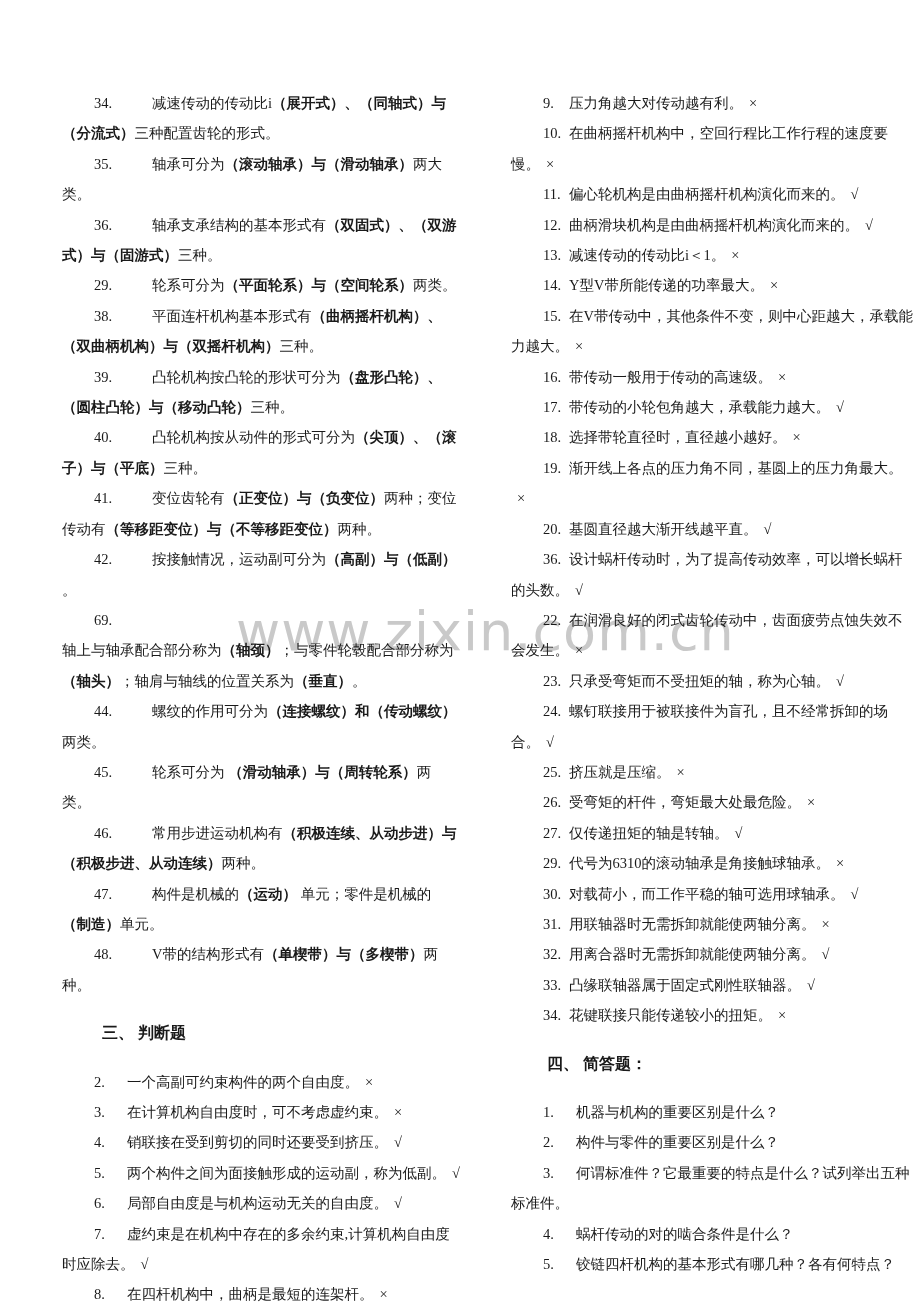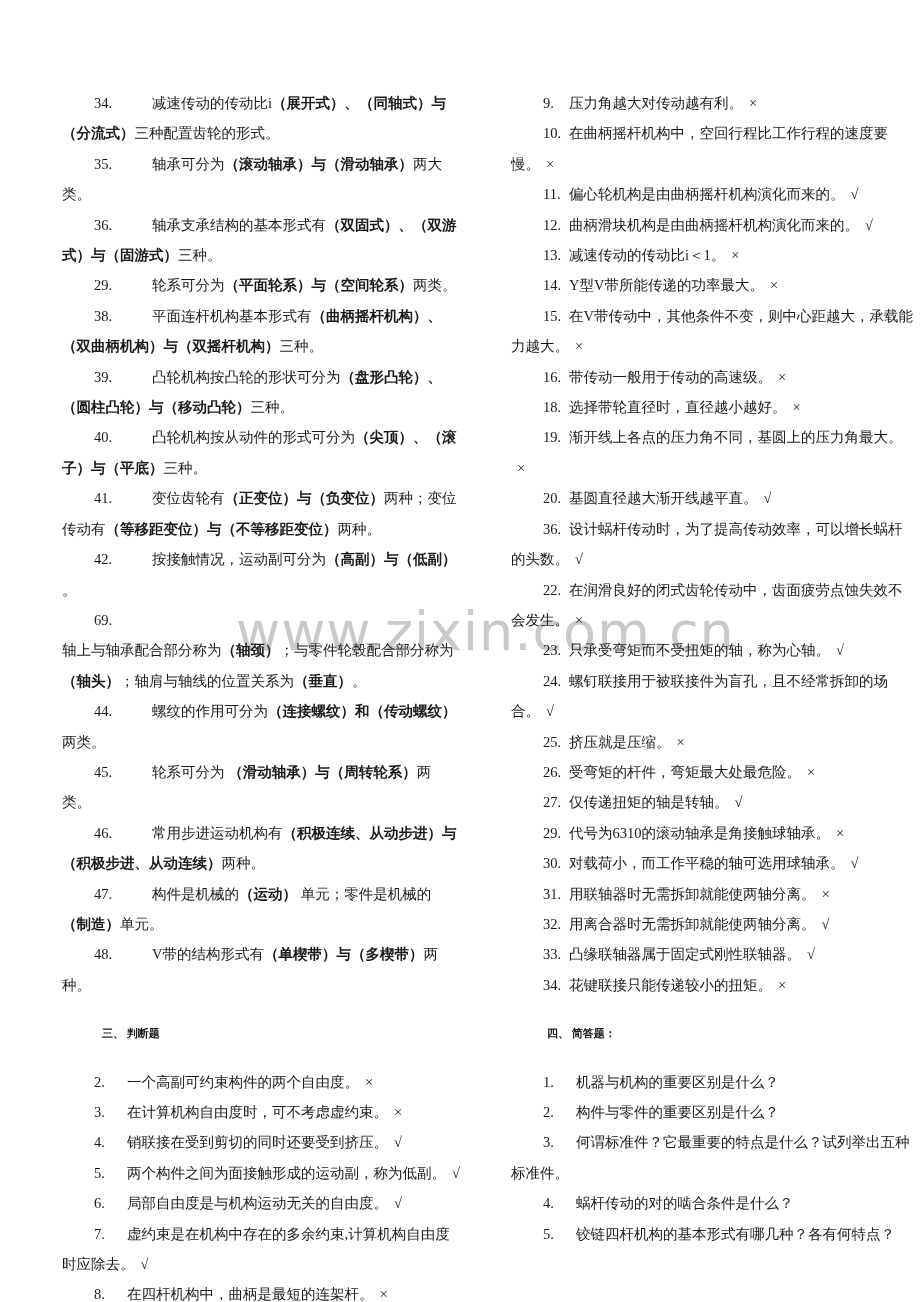--- a/index.html
+++ b/index.html
@@ -37,21 +37,21 @@
   .num{display:inline-block;margin-left:32px;}
   .fill .num{width:58px;}
   .jl .num{width:33px;}
   .jr .num{width:26px;}
   .sa .num{width:33px;}
   .num.own-line{display:block;width:auto;}
   .body b{font-weight:bold;}
   .answer{margin-left:6px;}
   .heading{
     font-weight:bold;
-    font-size:11px;
+    font-size:16px;
     margin:18px 0;
   }
   .heading-left{padding-left:40px;}
   .heading-right{padding-left:36px;}
 </style>
 </head>
 <body>
 
 <div class="page">
   <div class="watermark">www.zixin.com.cn</div>
@@ -82,20 +82,21 @@
     </div>
   <div class="col col-right" id="col-right">
       <div class="item jr"><span class="num">9.</span><span class="body">压力角越大对传动越有利。</span><span class="answer">×</span></div>
       <div class="item jr"><span class="num">10.</span><span class="body">在曲柄摇杆机构中，空回行程比工作行程的速度要慢。</span><span class="answer">×</span></div>
       <div class="item jr"><span class="num">11.</span><span class="body">偏心轮机构是由曲柄摇杆机构演化而来的。</span><span class="answer">√</span></div>
       <div class="item jr"><span class="num">12.</span><span class="body">曲柄滑块机构是由曲柄摇杆机构演化而来的。</span><span class="answer">√</span></div>
       <div class="item jr"><span class="num">13.</span><span class="body">减速传动的传动比i＜1。</span><span class="answer">×</span></div>
       <div class="item jr"><span class="num">14.</span><span class="body">Y型V带所能传递的功率最大。</span><span class="answer">×</span></div>
       <div class="item jr"><span class="num">15.</span><span class="body">在V带传动中，其他条件不变，则中心距越大，承载能力越大。</span><span class="answer">×</span></div>
       <div class="item jr"><span class="num">16.</span><span class="body">带传动一般用于传动的高速级。</span><span class="answer">×</span></div>
+      <div class="item jr"><span class="num">17.</span><span class="body">带传动的小轮包角越大，承载能力越大。</span><span class="answer">√</span></div>
       <div class="item jr"><span class="num">18.</span><span class="body">选择带轮直径时，直径越小越好。</span><span class="answer">×</span></div>
       <div class="item jr"><span class="num">19.</span><span class="body">渐开线上各点的压力角不同，基圆上的压力角最大。</span><span class="answer">×</span></div>
       <div class="item jr"><span class="num">20.</span><span class="body">基圆直径越大渐开线越平直。</span><span class="answer">√</span></div>
       <div class="item jr"><span class="num">36.</span><span class="body">设计蜗杆传动时，为了提高传动效率，可以增长蜗杆的头数。</span><span class="answer">√</span></div>
       <div class="item jr"><span class="num">22.</span><span class="body">在润滑良好的闭式齿轮传动中，齿面疲劳点蚀失效不会发生。</span><span class="answer">×</span></div>
       <div class="item jr"><span class="num">23.</span><span class="body">只承受弯矩而不受扭矩的轴，称为心轴。</span><span class="answer">√</span></div>
       <div class="item jr"><span class="num">24.</span><span class="body">螺钉联接用于被联接件为盲孔，且不经常拆卸的场合。</span><span class="answer">√</span></div>
       <div class="item jr"><span class="num">25.</span><span class="body">挤压就是压缩。</span><span class="answer">×</span></div>
       <div class="item jr"><span class="num">26.</span><span class="body">受弯矩的杆件，弯矩最大处最危险。</span><span class="answer">×</span></div>
       <div class="item jr"><span class="num">27.</span><span class="body">仅传递扭矩的轴是转轴。</span><span class="answer">√</span></div>

